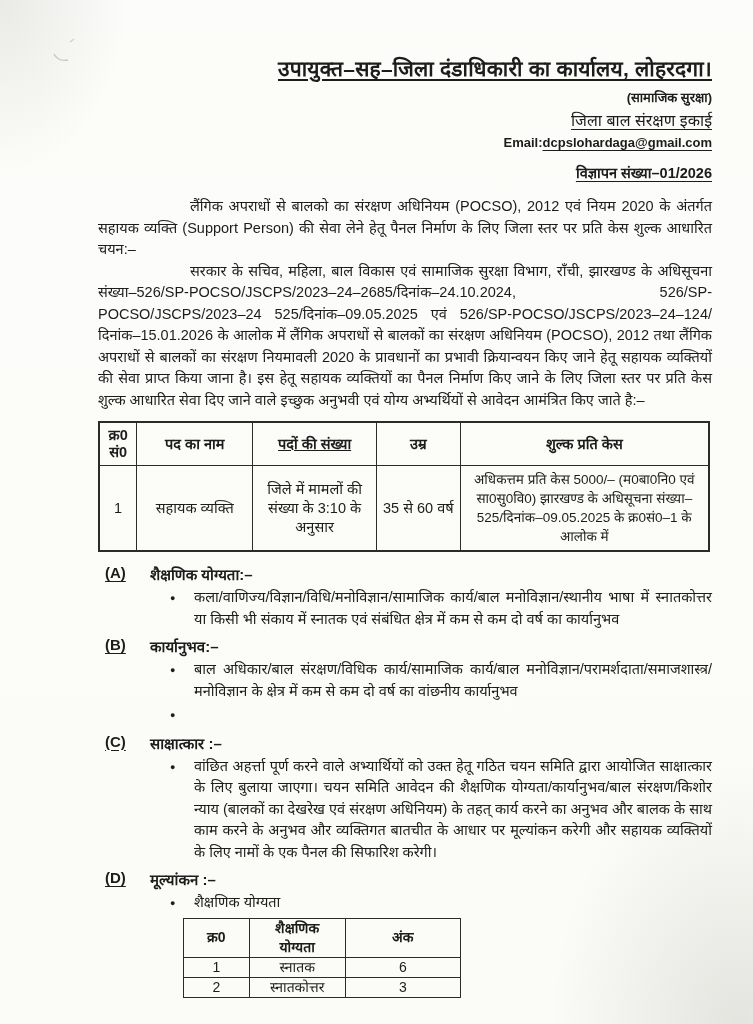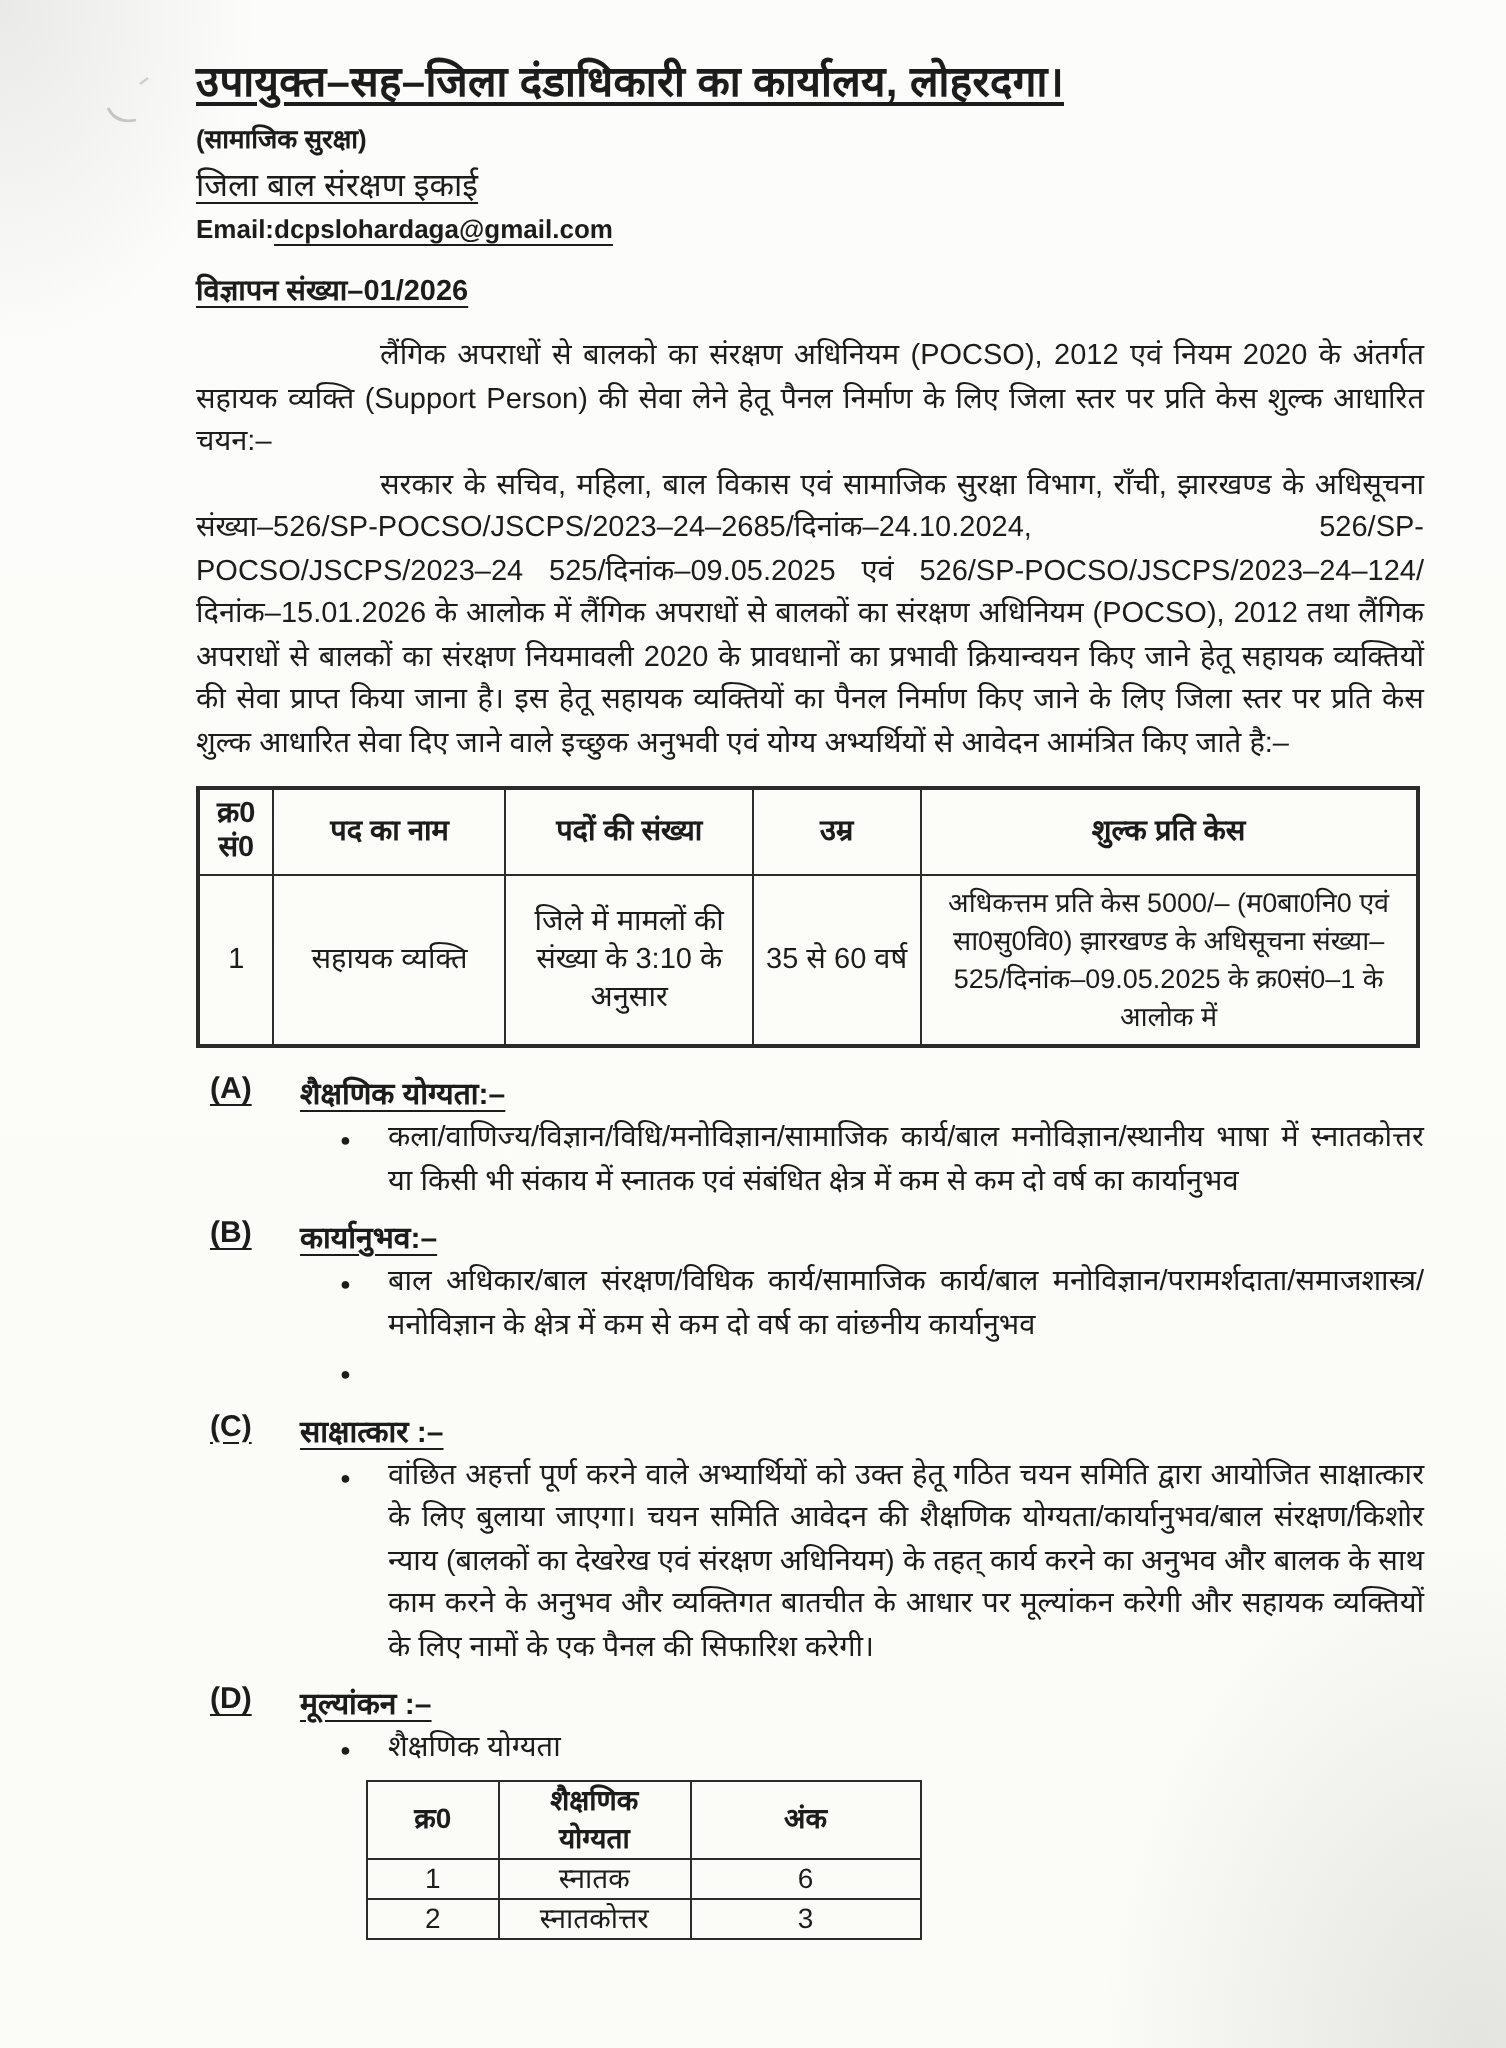--- a/index.html
+++ b/index.html
@@ -14,21 +14,21 @@
     width:753px; height:1024px;
     background:
       radial-gradient(ellipse at 98% 100%, rgba(120,120,115,0.18) 0%, rgba(120,120,115,0) 18%),
       radial-gradient(ellipse at 0% 0%, rgba(120,120,115,0.14) 0%, rgba(120,120,115,0) 12%),
       linear-gradient(#fcfcfa,#fbfbf7);
     overflow:hidden;
     padding:26px 41px 0 98px;
   }
   .artifact { position:absolute; left:48px; top:36px; opacity:0.5; }
   .u { text-decoration:underline; text-underline-offset:3px; }
-  .center { text-align:left; }
+  .center { text-align:right;margin-top:28px; }
 
   .office-title { font-size:21px; font-weight:700; letter-spacing:0.2px; margin-bottom:6px; }
   .dept-sub { font-size:13px; margin-bottom:3px;font-weight:bold; }
   .unit-name { font-size:16px; font-weight:400; margin-bottom:4px; }
   .email-line { font-size:13px; font-weight:700; margin-bottom:12px; }
   .advert-no { font-size:14.5px; font-weight:700; margin-bottom:14px; }
 
   .para {
     font-size:14.5px; line-height:21.5px; text-align:justify;
     text-indent:92px;
@@ -44,28 +44,28 @@
   .vtable th, .vtable td {
     border:1.5px solid #2b2b2b;
     text-align:center; vertical-align:middle;
     padding:4px 5px;
   }
   .vtable th { font-weight:700; line-height:17px; }
   .vtable td { line-height:19px; }
   .fee-cell { font-size:13.5px; line-height:19px; }
   .col-sno { width:6.2%; }
   .col-post { width:19%; }
-  .col-count { width:20.3%; }
+  .col-count { width:20.3%;text-decoration:underline; }
   .col-age { width:13.7%; }
   .col-fee { width:40.8%; }
 
   .section { margin-top:6px; }
   .sec-head { display:flex; font-size:15px; font-weight:700; margin-bottom:3px; }
   .sec-label { width:52px; padding-left:7px; flex:0 0 auto; text-decoration:underline; text-underline-offset:3px; }
-  .sec-title { text-decoration:underline; text-underline-offset:3px; }
+  .sec-title { text-underline-offset:3px; }
 
   .bullet { display:flex; padding-left:72px; font-size:14.5px; line-height:21.5px; margin-bottom:2px; }
   .dot { flex:0 0 24px; font-size:9px; line-height:21.5px; padding-top:1px; }
   .bullet-text { flex:1; text-align:justify; }
 
   .note { padding-left:62px; font-size:14.5px; line-height:21.5px; text-align:justify; margin-top:2px; margin-bottom:4px; }
 
   .mtable {
     width:278px; margin:3px 0 4px 85px;
     border:1.8px solid #2b2b2b;

